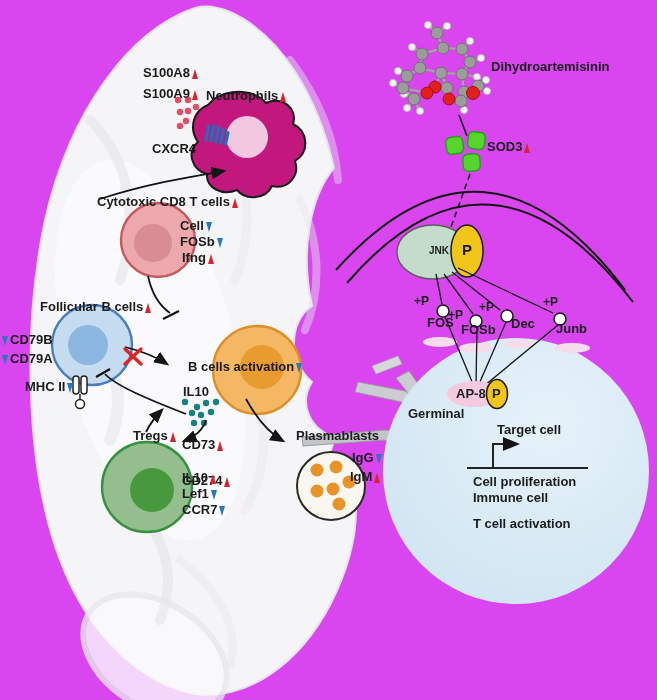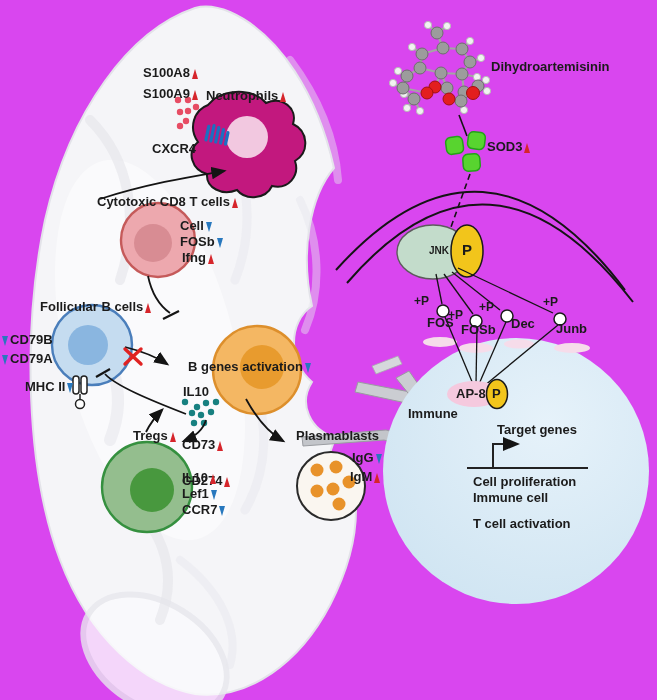--- a/index.html
+++ b/index.html
@@ -329,21 +329,21 @@
 <span class="lbl" style="left:2px;top:352px">
       <span class="arr down"></span>
       <span>CD79A</span>
     </span>
 <span class="lbl" style="left:25px;top:380px">
       <span>MHC II</span>
       <span class="arr down"></span>
     </span>
 
 <span class="lbl" style="left:188px;top:360px">
-      <span>B genes activation</span>
+      <span>B cells activation</span>
       <span class="arr down"></span>
     </span>
 <span class="lbl" style="left:183px;top:385px">
       <span>IL10</span>
     </span>
 
 <span class="lbl" style="left:133px;top:429px">
       <span>Tregs</span>
       <span class="arr up"></span>
     </span>
@@ -422,24 +422,24 @@
     </span>
 
 <span class="lbl" style="left:456px;top:387px">
       <span>AP-8</span>
     </span>
 <span class="lbl" style="left:492px;top:387px">
       <span>P</span>
     </span>
 
 <span class="lbl" style="left:408px;top:407px">
-      <span>Immune</span>
+      <span>Germinal</span>
     </span>
 <span class="lbl" style="left:497px;top:423px">
-      <span>Target genes</span>
+      <span>Target cell</span>
     </span>
 <span class="lbl" style="left:473px;top:475px">
       <span>Cell proliferation</span>
     </span>
 <span class="lbl" style="left:473px;top:491px">
       <span>Immune cell</span>
     </span>
 <span class="lbl" style="left:473px;top:517px">
       <span>T cell activation</span>
     </span>

